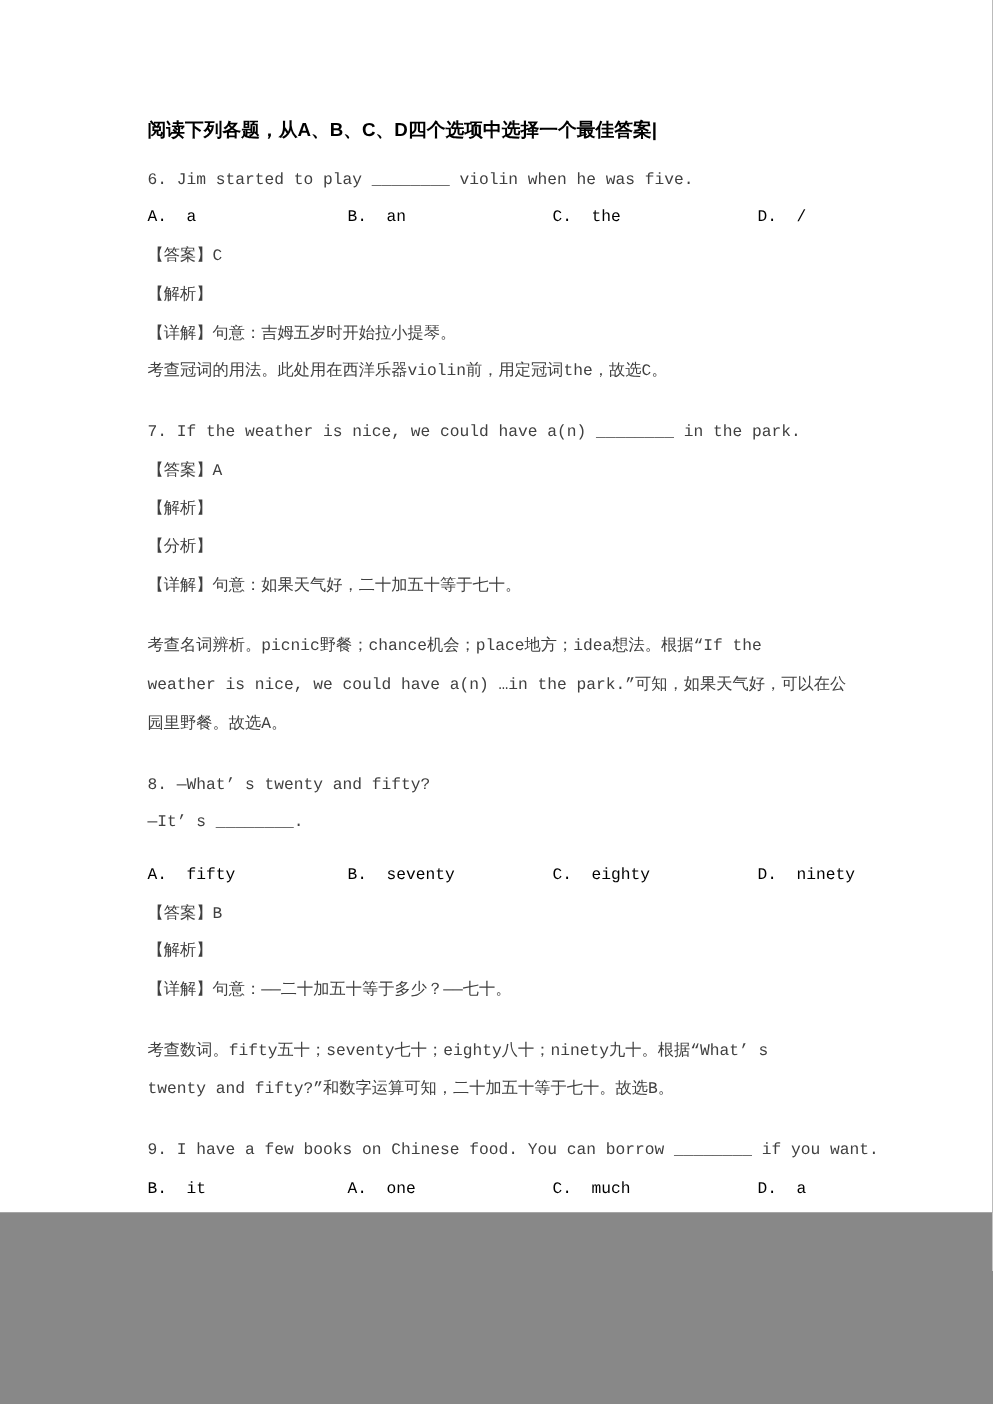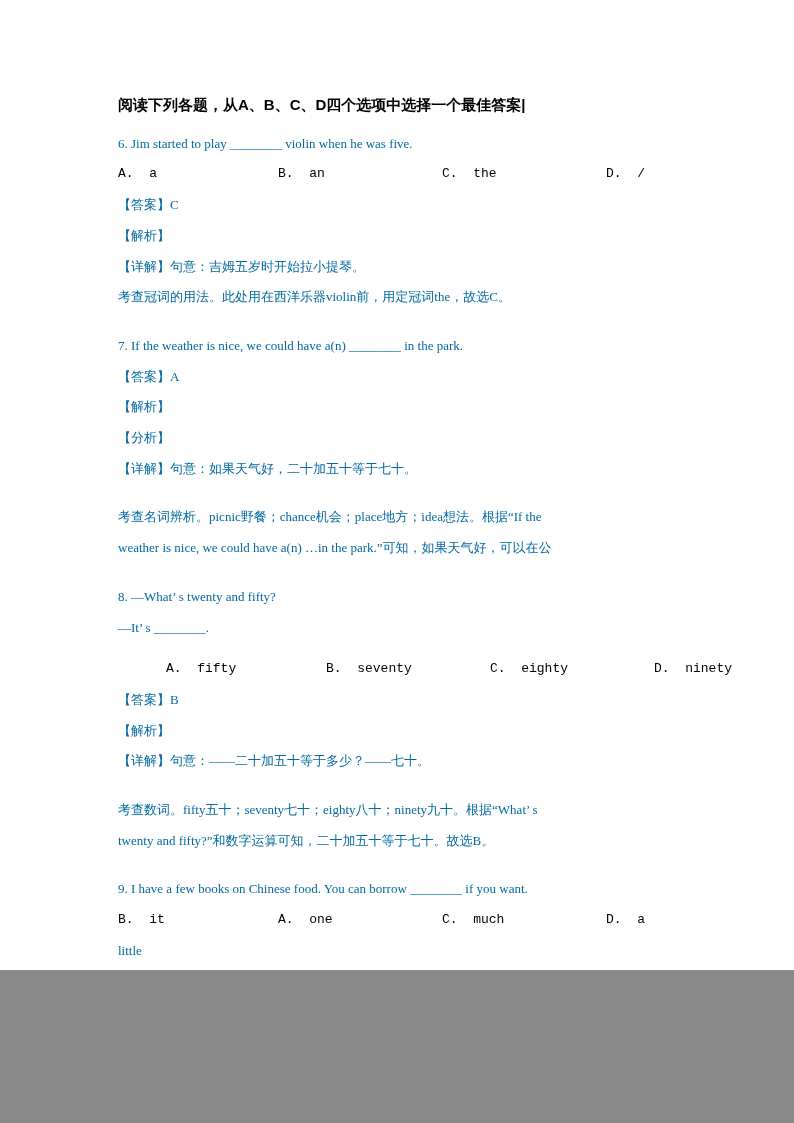--- a/index.html
+++ b/index.html
@@ -13,44 +13,44 @@
     color: #000000;
     overflow: hidden;
   }
   .content {
     position: absolute;
     left: 118px;
     top: 90px;
     width: 560px;
   }
   .line {
-    font-family: Liberation Serif, serif;
+    font-family: Liberation Mono, monospace;
     font-size: 13px;
     line-height: 30.7px;
     white-space: pre;
-    color: #0369a1;
+    color: #404040;
   }
   .header-line {
     font-family: "Liberation Sans", "DejaVu Sans", sans-serif;
     font-size: 15px;
     font-weight: bold;
     line-height: 30.7px;
     white-space: pre;
     margin-bottom: 8px;
   }
   .options-row {
     display: grid;
     grid-template-columns: 160px 164px 164px auto;
     font-family: "Liberation Mono", "DejaVu Sans Mono", monospace;
     font-size: 13px;
     line-height: 30.7px;
   }
   .opt { white-space: pre; }
   .stem-gap { margin-top: 18px; }
-  .opts-gap { margin-top: 11px; margin-left: 48px; }
+  .opts-gap { margin-top: 11px; }
 </style>
 </head>
 <body>
 
 <div class="page">
   <div class="content">
 
     <div class="header-line">阅读下列各题，从A、B、C、D四个选项中选择一个最佳答案|</div>
 
     <div class="line">6. Jim started to play ________ violin when he was five.</div>
@@ -65,20 +65,21 @@
     <div class="line">【详解】句意：吉姆五岁时开始拉小提琴。</div>
     <div class="line">考查冠词的用法。此处用在西洋乐器violin前，用定冠词the，故选C。</div>
 
     <div class="line stem-gap">7. If the weather is nice, we could have a(n) ________ in the park.</div>
     <div class="line">【答案】A</div>
     <div class="line">【解析】</div>
     <div class="line">【分析】</div>
     <div class="line">【详解】句意：如果天气好，二十加五十等于七十。</div>
     <div class="line stem-gap">考查名词辨析。picnic野餐；chance机会；place地方；idea想法。根据“If the</div>
     <div class="line">weather is nice, we could have a(n) …in the park.”可知，如果天气好，可以在公</div>
+    <div class="line">园里野餐。故选A。</div>
 
     <div class="line stem-gap">8. —What’ s twenty and fifty?</div>
     <div class="line">—It’ s ________.</div>
     <div class="options-row opts-gap">
       <span class="opt">A.  fifty</span>
       <span class="opt">B.  seventy</span>
       <span class="opt">C.  eighty</span>
       <span class="opt">D.  ninety</span>
     </div>
     <div class="line">【答案】B</div>

